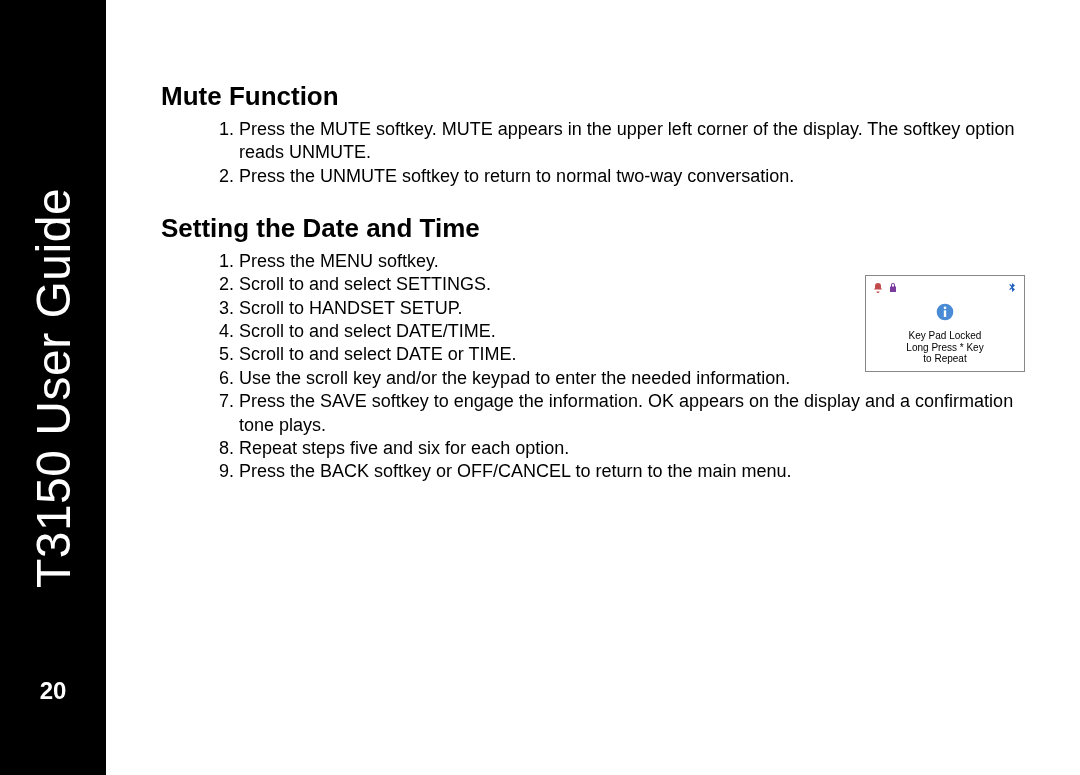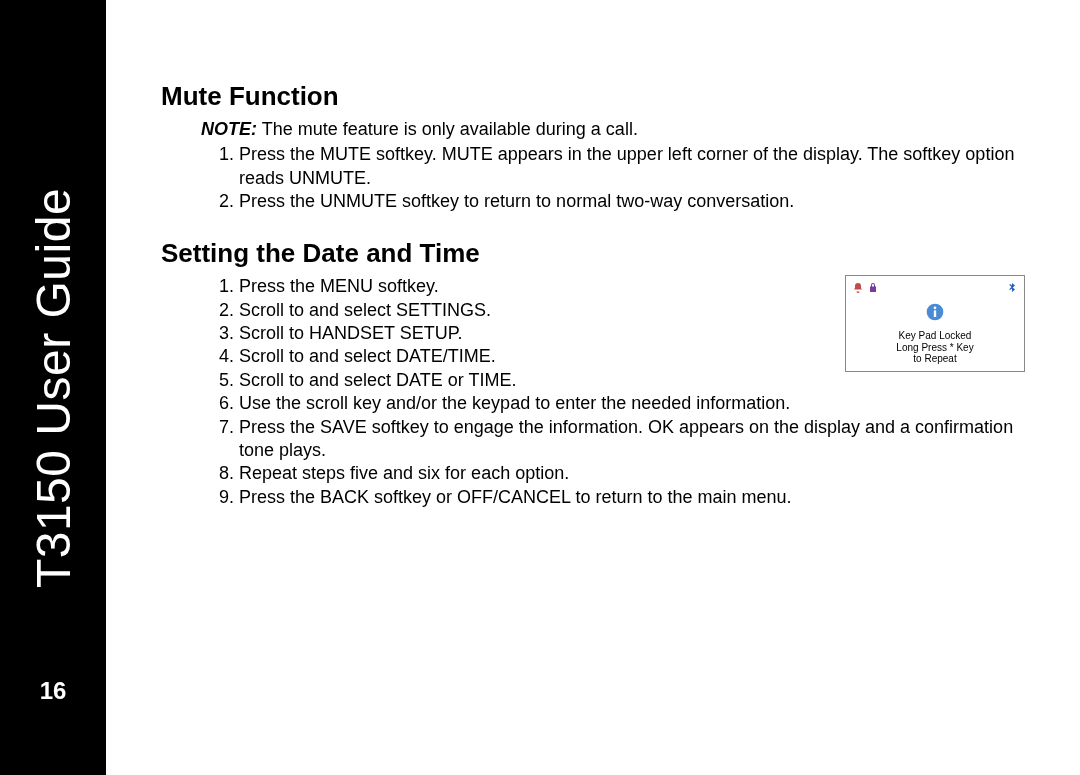--- a/index.html
+++ b/index.html
@@ -72,21 +72,21 @@
   p {
     margin: 2px 0 0 40px;
   }
   b { font-weight: 400; }
 
   
   .kp-figure {
     position: absolute;
     right: 55px;
     top: 275px;
-    width: 180px;
+    width: 160px;
     border: 1px solid #888;
     background: #ffffff;
     padding: 4px 4px 6px 4px;
     box-sizing: border-box;
     text-align: center;
   }
   .kp-row-top {
     display: flex;
     justify-content: space-between;
     align-items: center;
@@ -112,29 +112,26 @@
   .lock-para {
     max-width: 670px;
   }
 </style>
 </head>
 <body>
 
 <div class="page">
   <div class="sidebar">
     <div class="sidebar-title">T3150 User Guide</div>
-    <div class="page-number">16</div>
+    <div class="page-number">20</div>
   </div>
 
   <div class="content">
 
     <h2>Mute Function</h2>
-    <p>
-      <span class="note-label">NOTE:</span><span> The mute feature is only available during a call.</span>
-    </p>
     <ol>
       <li>
         <span>Press the </span><b>MUTE</b><span> softkey. </span><b>MUTE</b><span> appears in the upper left corner of the display. The softkey option reads </span><b>UNMUTE</b><span>.</span>
       </li>
       <li>
         <span>Press the </span><b>UNMUTE</b><span> softkey to return to normal two-way conversation.</span>
       </li>
     </ol>
 
 

